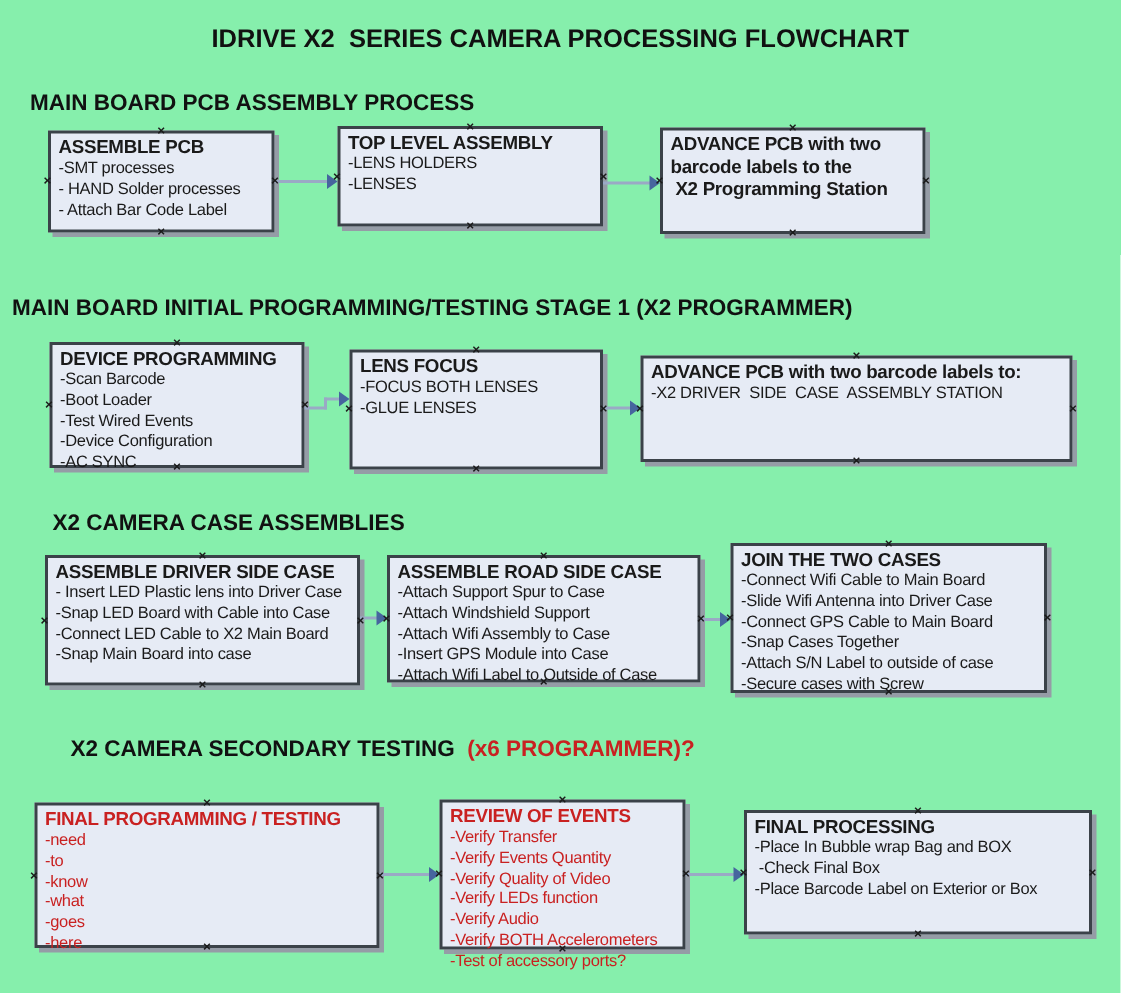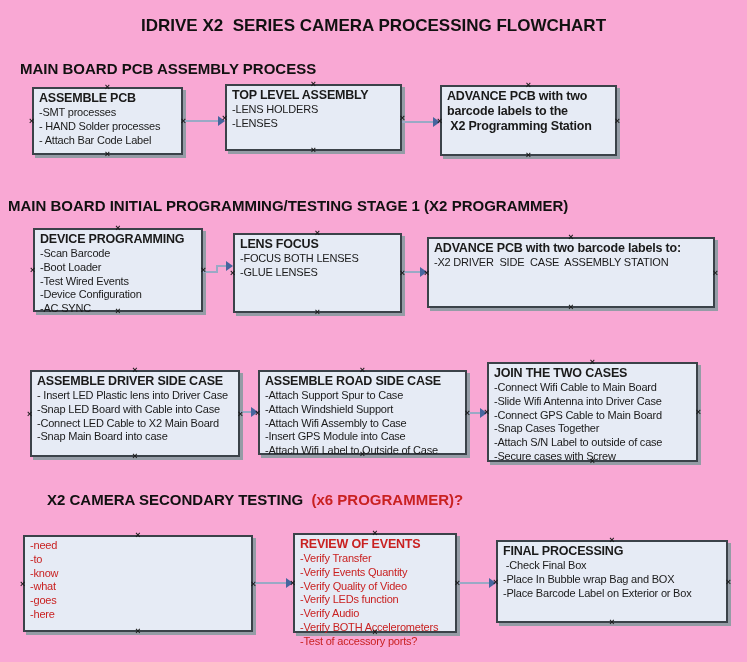--- a/index.html
+++ b/index.html
@@ -1,16 +1,16 @@
 <!DOCTYPE html>
 <html><head>
 <meta charset="utf-8">
 <style>
   html,body{margin:0;padding:0;background:#ffffff;}
-  .page{position:relative;width:747px;height:662px;background:#f9a8d4;overflow:hidden;
+  .page{position:relative;width:747px;height:662px;background:#86efac;overflow:hidden;
         font-family:"Liberation Sans", sans-serif;color:#1a1a1a;}
   .doc-title{position:absolute;top:16px;left:0;width:747px;text-align:center;
              font-size:17px;font-weight:bold;white-space:pre;color:#111;}
   .section-heading{position:absolute;font-size:15px;font-weight:bold;white-space:pre;color:#111;}
   .section-heading .red-part{color:#c92121;}
   #sh1{left:20px;top:60px;}
   #sh2{left:8px;top:197px;}
   #sh3{left:35px;top:340px;}
   #sh4{left:47px;top:491px;}
 
@@ -36,20 +36,21 @@
 </style>
 </head>
 <body>
 
 <div class="page">
 
   <div class="doc-title">IDRIVE X2  SERIES CAMERA PROCESSING FLOWCHART</div>
 
   <div id="sh1" class="section-heading">MAIN BOARD PCB ASSEMBLY PROCESS</div>
   <div id="sh2" class="section-heading">MAIN BOARD INITIAL PROGRAMMING/TESTING STAGE 1 (X2 PROGRAMMER)</div>
+  <div id="sh3" class="section-heading">X2 CAMERA CASE ASSEMBLIES</div>
   <div id="sh4" class="section-heading"><span>X2 CAMERA SECONDARY TESTING  </span><span class="red-part">(x6 PROGRAMMER)?</span></div>
 
   <div class="box" style="left:32px;top:87px;width:151px;height:68px;">
     <div class="box-title">ASSEMBLE PCB</div>
     <div class="box-items">
         <div>-SMT processes</div>
         <div>- HAND Solder processes</div>
         <div>- Attach Bar Code Label</div>
       </div>
   <span class="marker m-top">×</span>
@@ -179,20 +180,21 @@
   <div class="arrow" style="left:240px;top:407px;width:18px;">
       <div class="arrow-line"></div>
       <div class="arrow-head"></div>
     </div>
   <div class="arrow" style="left:467px;top:408px;width:20px;">
       <div class="arrow-line"></div>
       <div class="arrow-head"></div>
     </div>
 
   <div class="box red-box" style="left:23px;top:535px;width:230px;height:97px;">
+    <div class="box-title">FINAL PROGRAMMING / TESTING</div>
     <div class="box-items">
         <div>-need</div>
         <div>-to</div>
         <div>-know</div>
         <div>-what</div>
         <div>-goes</div>
         <div>-here</div>
       </div>
   <span class="marker m-top">×</span>
       <span class="marker m-bottom">×</span>
@@ -211,22 +213,22 @@
         <div>-Test of accessory ports?</div>
       </div>
   <span class="marker m-top">×</span>
       <span class="marker m-bottom">×</span>
       <span class="marker m-left">×</span>
       <span class="marker m-right">×</span>
     </div>
   <div class="box" style="left:496px;top:540px;width:232px;height:83px;">
     <div class="box-title">FINAL PROCESSING</div>
     <div class="box-items">
+        <div>-Place In Bubble wrap Bag and BOX</div>
         <div> -Check Final Box</div>
-        <div>-Place In Bubble wrap Bag and BOX</div>
         <div>-Place Barcode Label on Exterior or Box</div>
       </div>
   <span class="marker m-top">×</span>
       <span class="marker m-bottom">×</span>
       <span class="marker m-left">×</span>
       <span class="marker m-right">×</span>
     </div>
   <div class="arrow" style="left:253px;top:578px;width:40px;">
       <div class="arrow-line"></div>
       <div class="arrow-head"></div>

